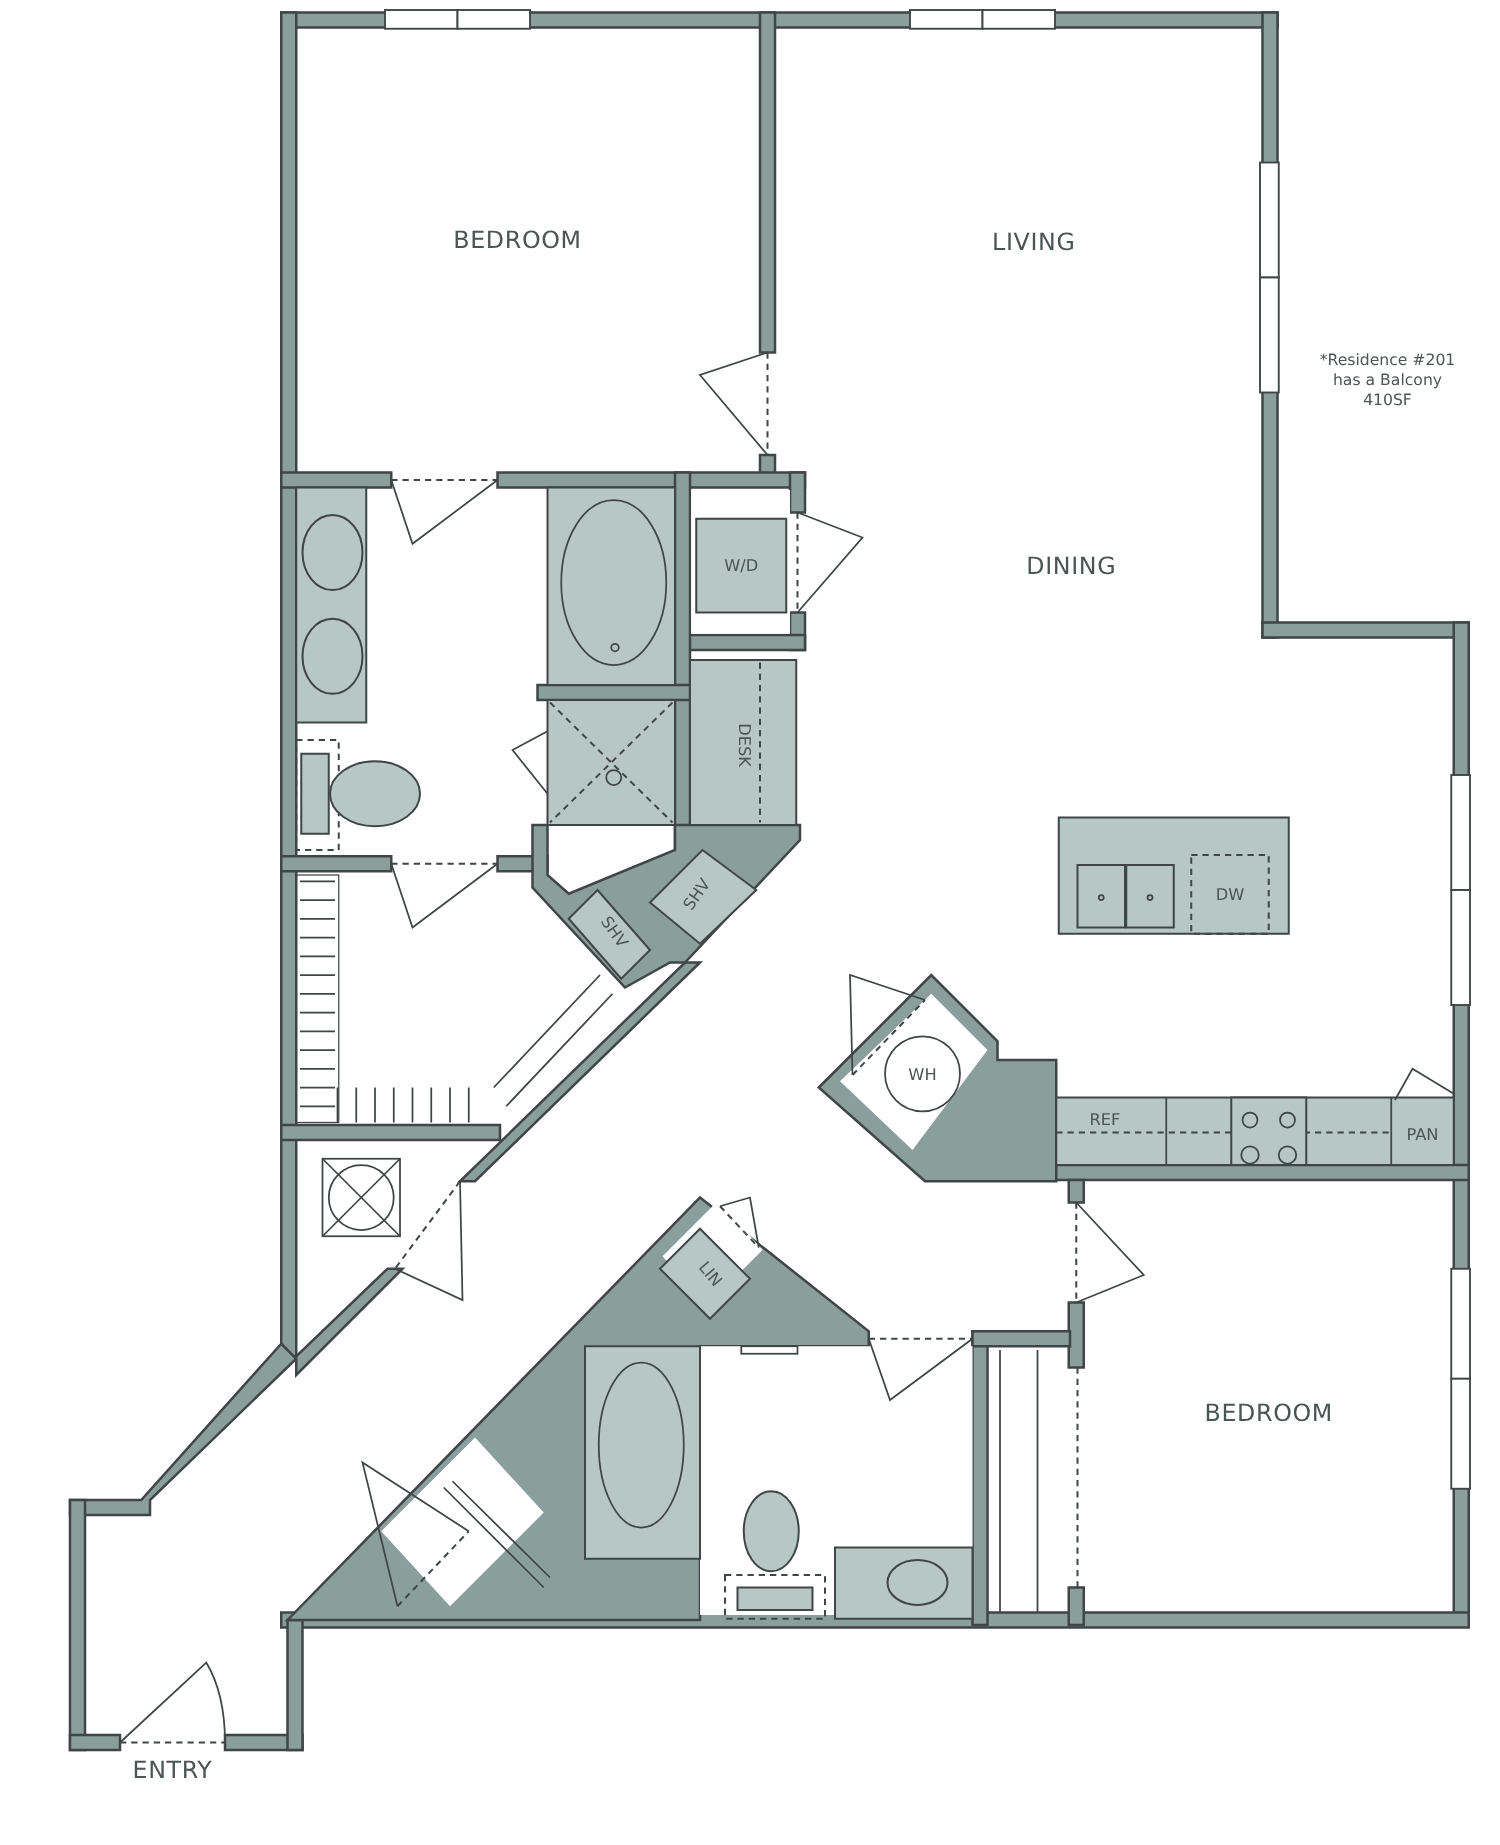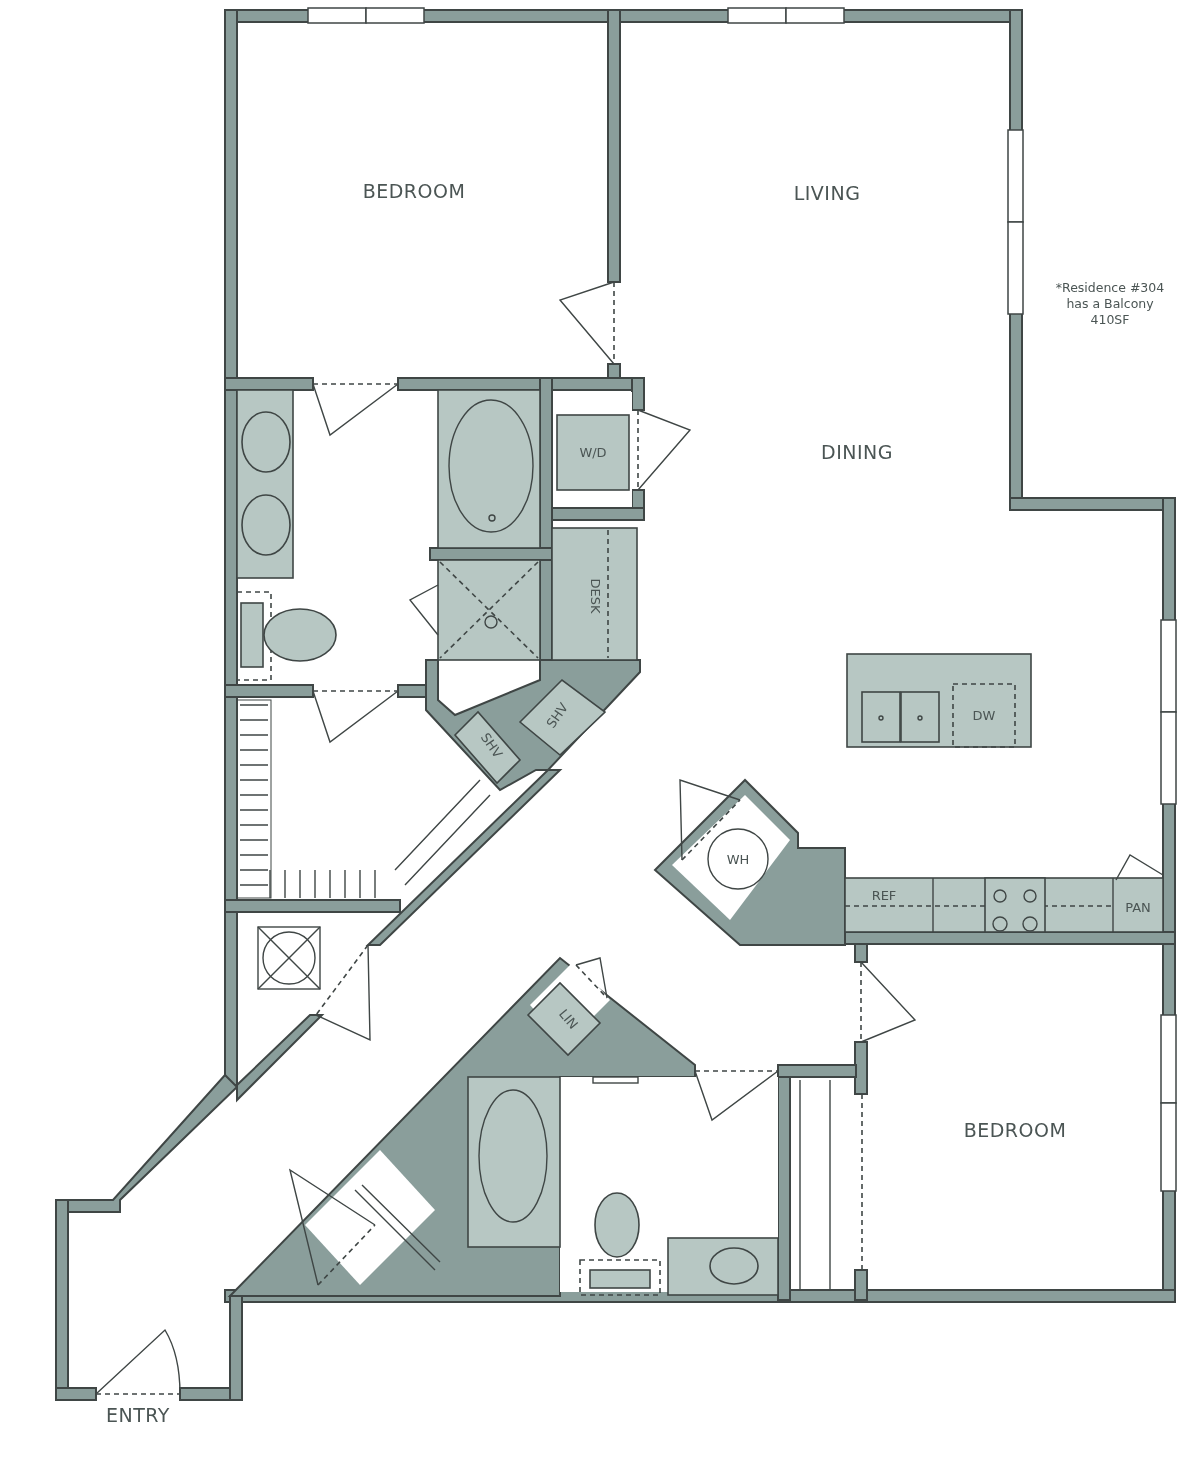--- a/index.html
+++ b/index.html
@@ -194,16 +194,16 @@
   <text class="room-label" x="857" y="459">DINING</text>
   <text class="room-label" x="1015" y="1137">BEDROOM</text>
   <text class="room-label" x="138" y="1422">ENTRY</text>
   <text class="small-label" x="984" y="720">DW</text>
   <text class="small-label" x="738" y="864">WH</text>
   <text class="small-label" x="884" y="900">REF</text>
   <text class="small-label" x="1138" y="912">PAN</text>
 </svg>
 
 <div class="note">
-  <div>*Residence #304</div>
+  <div>*Residence #201</div>
   <div>has a Balcony</div>
   <div>410SF</div>
 </div>
 
 </body></html>

